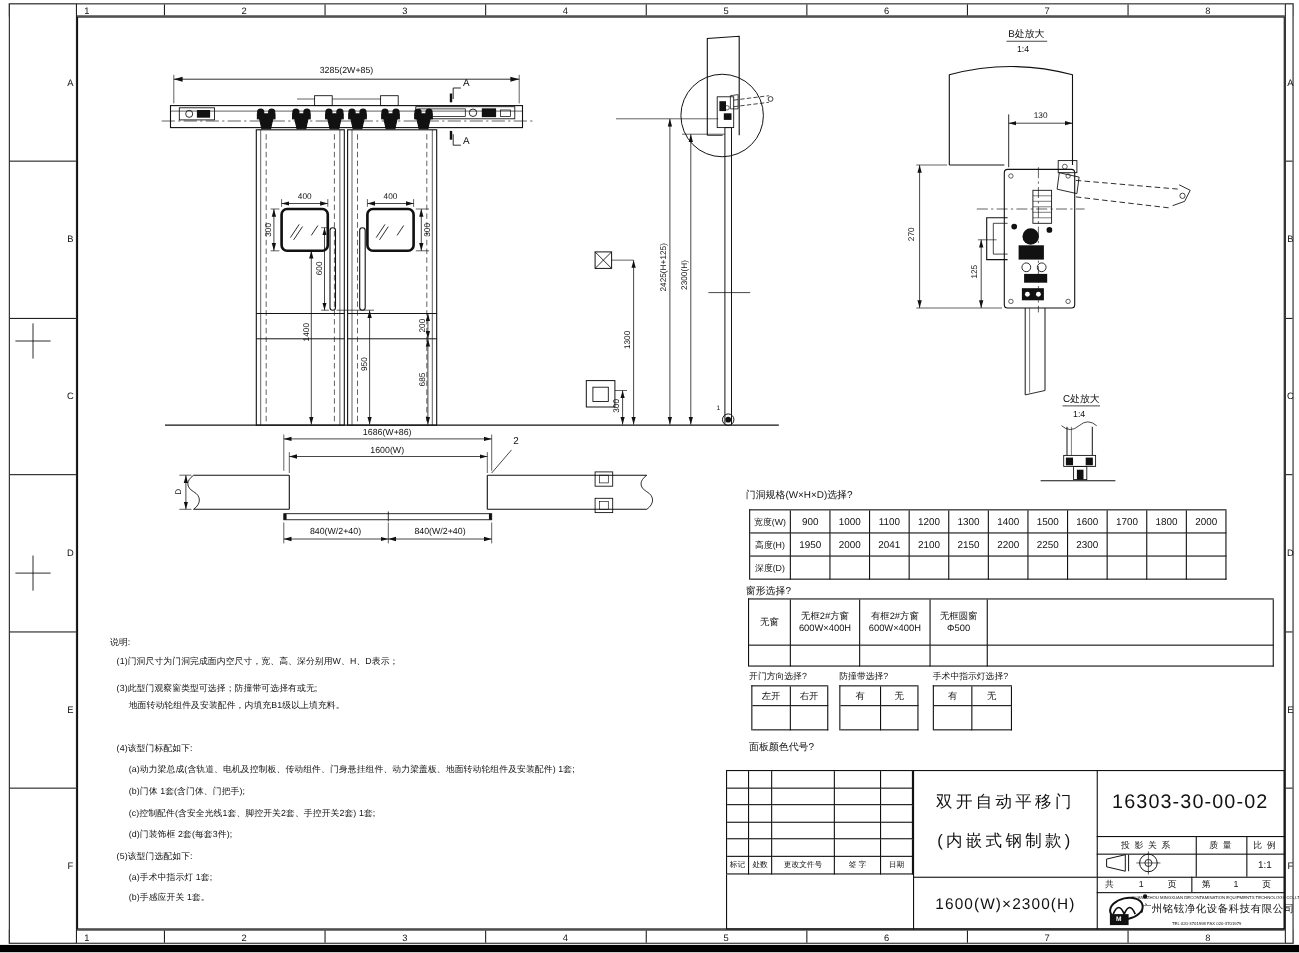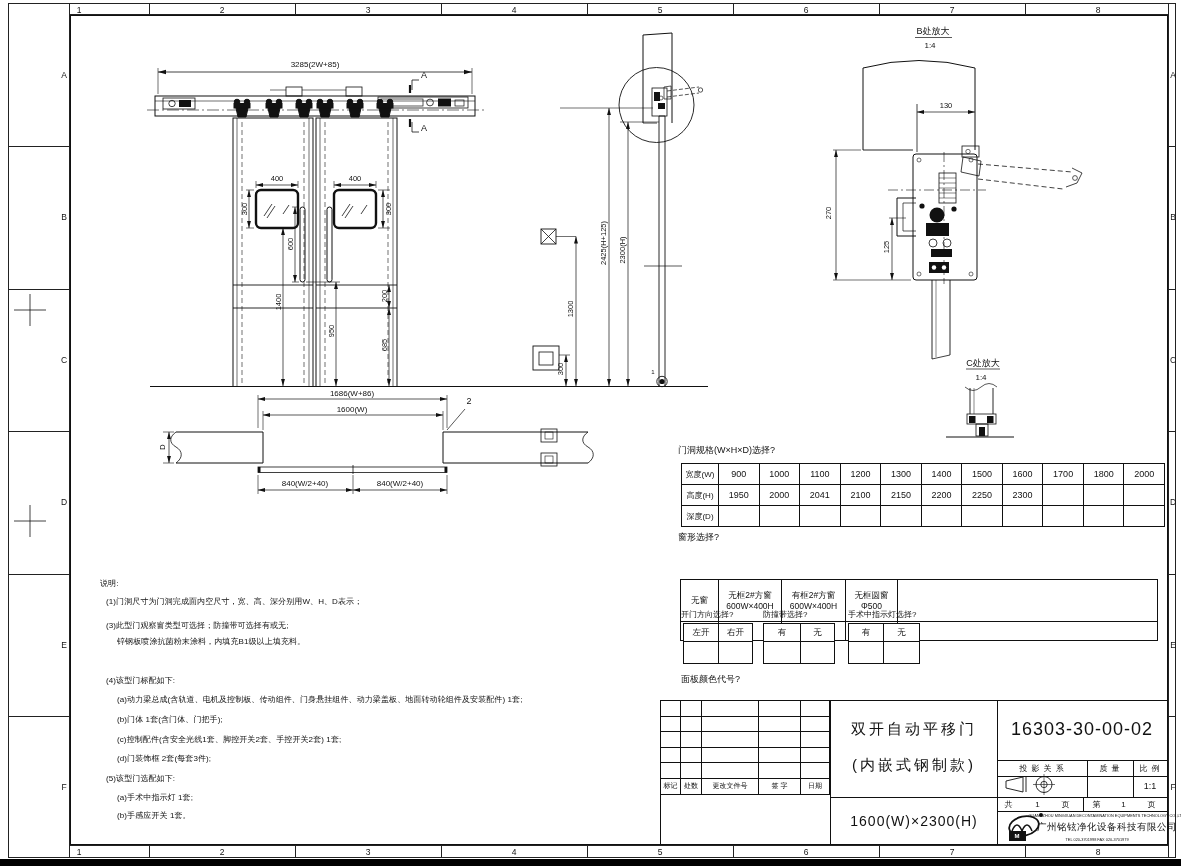--- a/index.html
+++ b/index.html
@@ -16,25 +16,25 @@
   .t{position:absolute;white-space:nowrap;color:#111;}
   .ctr{transform:translate(-50%,-50%);}
   .rot{transform:translate(-50%,-50%) rotate(-90deg);}
   .d7{font-size:7.5px;} .d8{font-size:8px;} .d9{font-size:9px;} .d6{font-size:6px;}
   .note{font-size:8px;letter-spacing:.1px;}
   
   .grid{position:absolute;display:grid;border-top:1px solid #111;border-left:1px solid #111;
         box-sizing:border-box;background:#fff;}
   .grid>div{border-right:1px solid #111;border-bottom:1px solid #111;
         display:flex;align-items:center;justify-content:center;overflow:hidden;}
-  .spec{left:681px;top:463px;width:484px;grid-template-columns:37px repeat(11,1fr);
+  .spec{left:681px;top:463px;width:434px;grid-template-columns:37px repeat(11,1fr);
         grid-template-rows:repeat(3,21px);font-size:9px;text-align:right;}
   .spec .lab{font-size:8px;}
   .wint{left:680px;top:544px;width:478px;grid-template-columns:38px 63px 64px 52px 1fr;
-        grid-template-rows:42px 19px;font-size:8.5px;margin-top:35px;}
+        grid-template-rows:42px 19px;font-size:8.5px;}
   .wcell{flex-direction:column;line-height:11px;}
   .optt{grid-template-rows:18px 22px;font-size:8.5px;}
   .revtop{left:660px;top:700px;width:170px;grid-template-columns:20px 21px 57px 42px 1fr;
         grid-template-rows:repeat(5,15.6px) 16px;font-size:7px;}
   .revbot{left:660px;top:794px;width:170px;grid-template-columns:41px 1fr;
         grid-template-rows:repeat(4,12.75px);font-size:8px;}
   .tbl{position:absolute;box-sizing:border-box;}
   .tb-title{font-size:15px;letter-spacing:3px;}
   .tb-no{font-size:18px;letter-spacing:1px;}
   .tb-size{font-size:14px;letter-spacing:1px;}
@@ -380,21 +380,21 @@
   <span class="t ctr d9" style="left:933px;top:31px">B处放大</span>
   <span class="t ctr d8" style="left:930px;top:45px">1:4</span>
   <span class="t ctr d7" style="left:946px;top:105px">130</span>
   <span class="t rot d7" style="left:828px;top:213px">270</span>
   <span class="t rot d7" style="left:886px;top:247px">125</span>
   <span class="t ctr d9" style="left:983px;top:363px">C处放大</span>
   <span class="t ctr d8" style="left:981px;top:377px">1:4</span>
 
   <span class="t note" style="left:100px;top:578px">说明:</span>
   <span class="t note" style="left:106px;top:596px">(1)门洞尺寸为门洞完成面内空尺寸，宽、高、深分别用W、H、D表示；</span>
-  <span class="t note" style="left:117px;top:636px">锌钢板喷涂抗菌粉末涂料，内填充B1级以上填充料。</span>
+  <span class="t note" style="left:117px;top:636px">地面转动轮组件及安装配件，内填充B1级以上填充料。</span>
   <span class="t note" style="left:106px;top:620px">(3)此型门观察窗类型可选择；防撞带可选择有或无;</span>
   <span class="t note" style="left:106px;top:675px">(4)该型门标配如下:</span>
   <span class="t note" style="left:117px;top:694px">(a)动力梁总成(含轨道、电机及控制板、传动组件、门身悬挂组件、动力梁盖板、地面转动轮组件及安装配件)  1套;</span>
   <span class="t note" style="left:117px;top:714px">(b)门体  1套(含门体、门把手);</span>
   <span class="t note" style="left:117px;top:734px">(c)控制配件(含安全光线1套、脚控开关2套、手控开关2套)  1套;</span>
   <span class="t note" style="left:117px;top:753px">(d)门装饰框  2套(每套3件);</span>
   <span class="t note" style="left:106px;top:773px">(5)该型门选配如下:</span>
   <span class="t note" style="left:117px;top:792px">(a)手术中指示灯  1套;</span>
   <span class="t note" style="left:117px;top:810px">(b)手感应开关  1套。</span>
 

